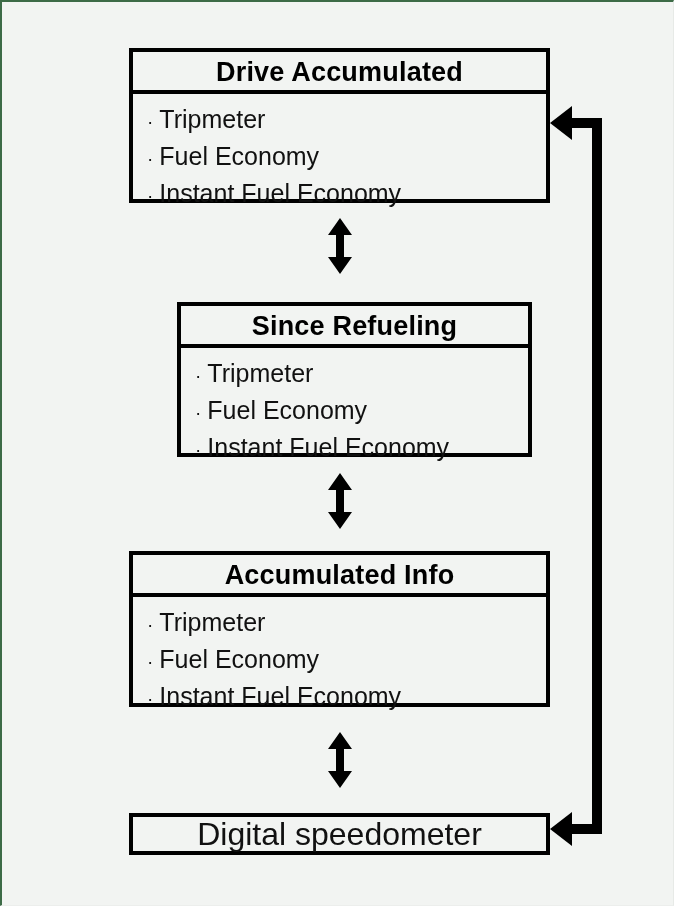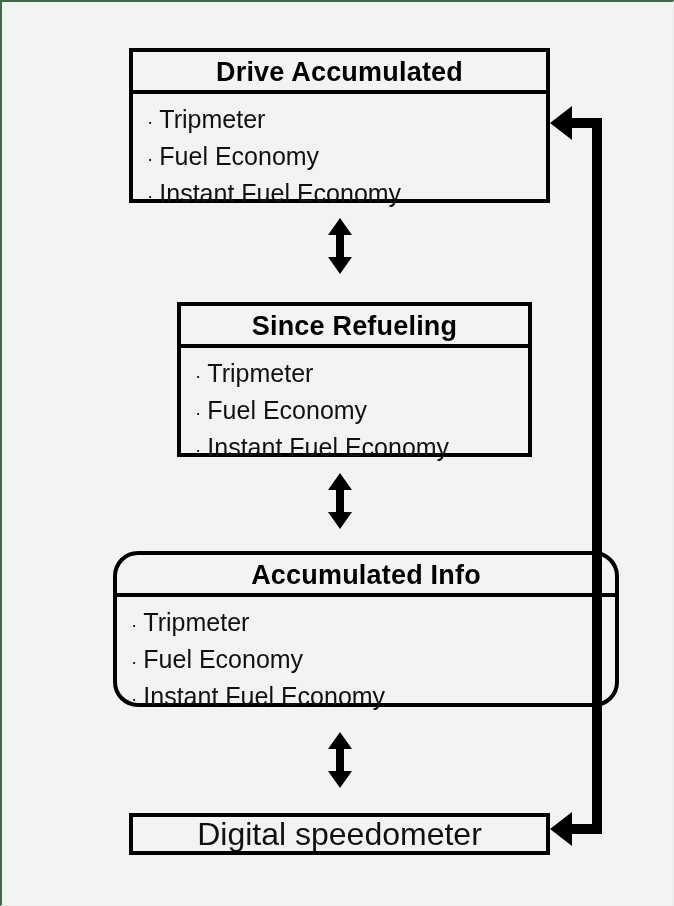--- a/index.html
+++ b/index.html
@@ -135,21 +135,21 @@
         </div>
       </div>
     </div>
 
     <div class="connector-arrow" style="left:322px; top:471px; width:32px; height:56px;">
       <svg width="32" height="56" viewBox="0 0 32 56">
         <polygon points="16,0 28,17 20,17 20,39 28,39 16,56 4,39 12,39 12,17 4,17" fill="#000000"></polygon>
       </svg>
     </div>
 
-    <div class="node" style="left:111px; top:549px; width:506px; height:156px;border-radius:25px;">
+    <div class="node" style="left:127px; top:549px; width:421px; height:156px;">
       <div class="node-title">Accumulated Info</div>
       <div class="node-body">
         <div class="bullet-row">
           <span class="bullet-dot">·</span>
           <span>Tripmeter</span>
         </div>
         <div class="bullet-row">
           <span class="bullet-dot">·</span>
           <span>Fuel Economy</span>
         </div>

